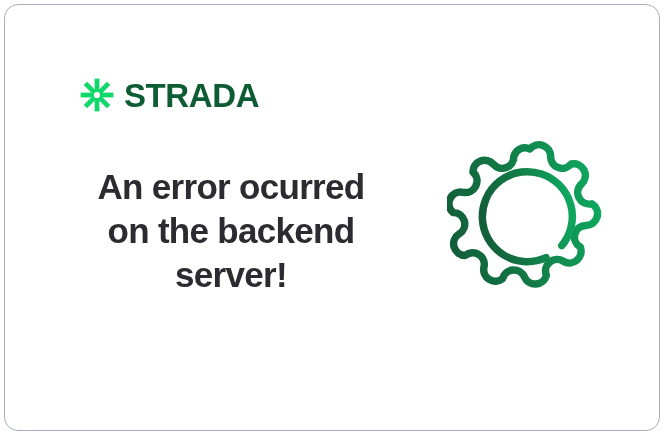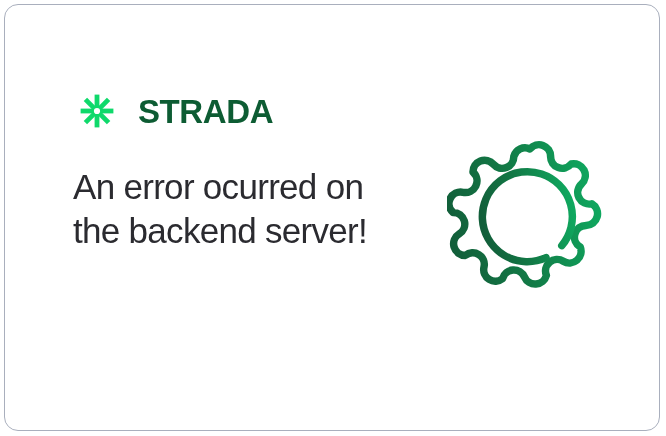--- a/index.html
+++ b/index.html
@@ -35,53 +35,53 @@
     border-radius: 14px;
   }
 
   
   .brand {
     position: absolute;
     left: 74px;
     top: 68px;
     display: flex;
     align-items: center;
-    gap: 23px;
+    gap: 9px;
     height: 44px;
-    margin-top: 16px;
   }
   .brand-mark {
     width: 36px;
     height: 36px;
     display: block;
     flex: 0 0 auto;
   }
   .brand-word {
     font-family: "Liberation Sans", sans-serif;
     font-size: 33px;
     font-weight: bold;
     letter-spacing: -0.4px;
     color: #0d5c33;
     line-height: 1;
     white-space: nowrap;
   }
 
   
   .headline {
     position: absolute;
-    left: 68px;
+    left: 76px;
     top: 160px;
     width: 300px;
     margin: 0;
     font-family: "Liberation Sans", sans-serif;
     font-size: 35px;
-    font-weight: normal;
+    font-weight: bold;
     line-height: 1.25;
     letter-spacing: -0.7px;
     color: #2b2b30;
+    text-align: center;
   }
 
   
   .gear-wrap {
     position: absolute;
     left: 442px;
     top: 134px;
     width: 166px;
     height: 166px;
   }

